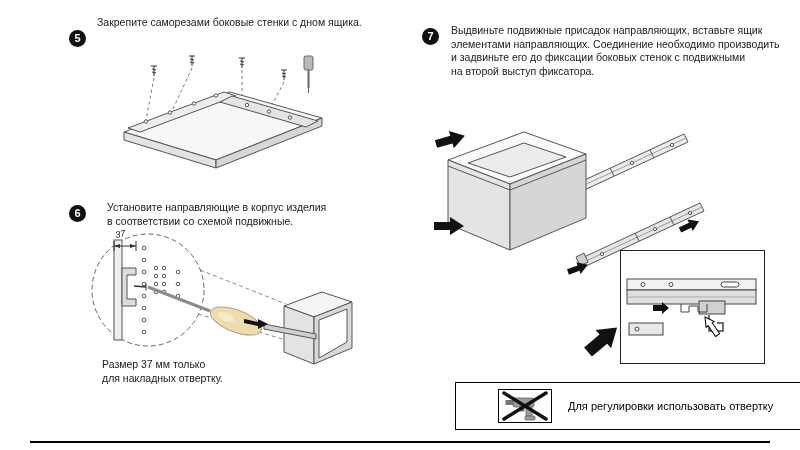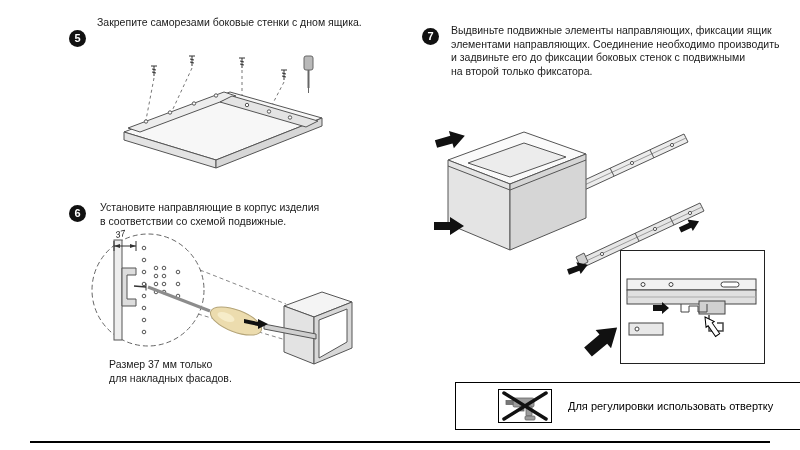--- a/index.html
+++ b/index.html
@@ -88,21 +88,21 @@
     <g>
       <rect x="192" y="6" width="9" height="14" rx="2" fill="#b9b9b9" stroke="#666"></rect>
       <line x1="196.5" y1="20" x2="196.5" y2="38" stroke="#666" stroke-width="2"></line>
       <line x1="196.5" y1="38" x2="196.5" y2="43" stroke="#666" stroke-width="1"></line>
     </g>
   </svg>
 
   <div class="abs badge" style="left:69px;top:205px;">
     <span>6</span>
   </div>
-  <div class="abs txt" style="left:100px;top:201px;">
+  <div class="abs txt" style="left:107px;top:201px;">
     <div>Установите направляющие в корпус изделия</div>
     <div>в соответствии со схемой подвижные.</div>
   </div>
 
   <svg class="abs" style="left:88px;top:224px;" width="270" height="150" viewBox="0 0 270 150">
 
     <g stroke="#888" stroke-width="1" stroke-dasharray="4 3">
       <line x1="112" y1="46" x2="198" y2="80"></line>
       <line x1="110" y1="90" x2="198" y2="116"></line>
     </g>
@@ -159,33 +159,33 @@
       <polygon points="196,82 234,68 264,78 226,93" fill="#f4f4f4" stroke="#555"></polygon>
       <polygon points="196,82 226,93 226,140 196,128" fill="#e3e3e3" stroke="#555"></polygon>
       <polygon points="226,93 264,78 264,124 226,140" fill="#d8d8d8" stroke="#555"></polygon>
       <polygon points="231,96 259,85 259,118 231,134" fill="#fff" stroke="#555"></polygon>
     </g>
 
     <polygon points="176,100 228,110 228,115 176,105" fill="#cfcfcf" stroke="#555"></polygon>
     <polygon points="156,95 170,98 170,95 180,100 170,105 170,102 156,99" fill="#111"></polygon>
   </svg>
 
-  <div class="abs txt" style="left:109px;top:358px;">
+  <div class="abs txt" style="left:102px;top:358px;">
     <div>Размер 37 мм только</div>
-    <div>для накладных фасадов.</div>
+    <div>для накладных отвертку.</div>
   </div>
 
   <div class="abs badge" style="left:422px;top:28px;">
     <span>7</span>
   </div>
   <div class="abs txt" style="left:451px;top:24px;">
-    <div>Выдвиньте подвижные элементы направляющих, фиксации ящик</div>
+    <div>Выдвиньте подвижные присадок направляющих, вставьте ящик</div>
     <div>элементами направляющих.  Соединение необходимо производить</div>
     <div>и задвиньте его до фиксации боковых стенок с подвижными</div>
-    <div>на второй  только фиксатора.</div>
+    <div>на второй  выступ фиксатора.</div>
   </div>
 
   <svg class="abs" style="left:432px;top:100px;" width="280" height="205" viewBox="0 0 280 205">
 
     <g>
       <polygon points="118,96 252,34 256,42 122,104" fill="#ececec" stroke="#555"></polygon>
       <line x1="120" y1="100" x2="254" y2="38" stroke="#9a9a9a"></line>
       <line x1="178" y1="68" x2="182" y2="76" stroke="#555"></line>
       <line x1="218" y1="50" x2="222" y2="58" stroke="#555"></line>
       <polygon points="112,95 120,91 124,100 116,104" fill="#cfcfcf" stroke="#555"></polygon>

